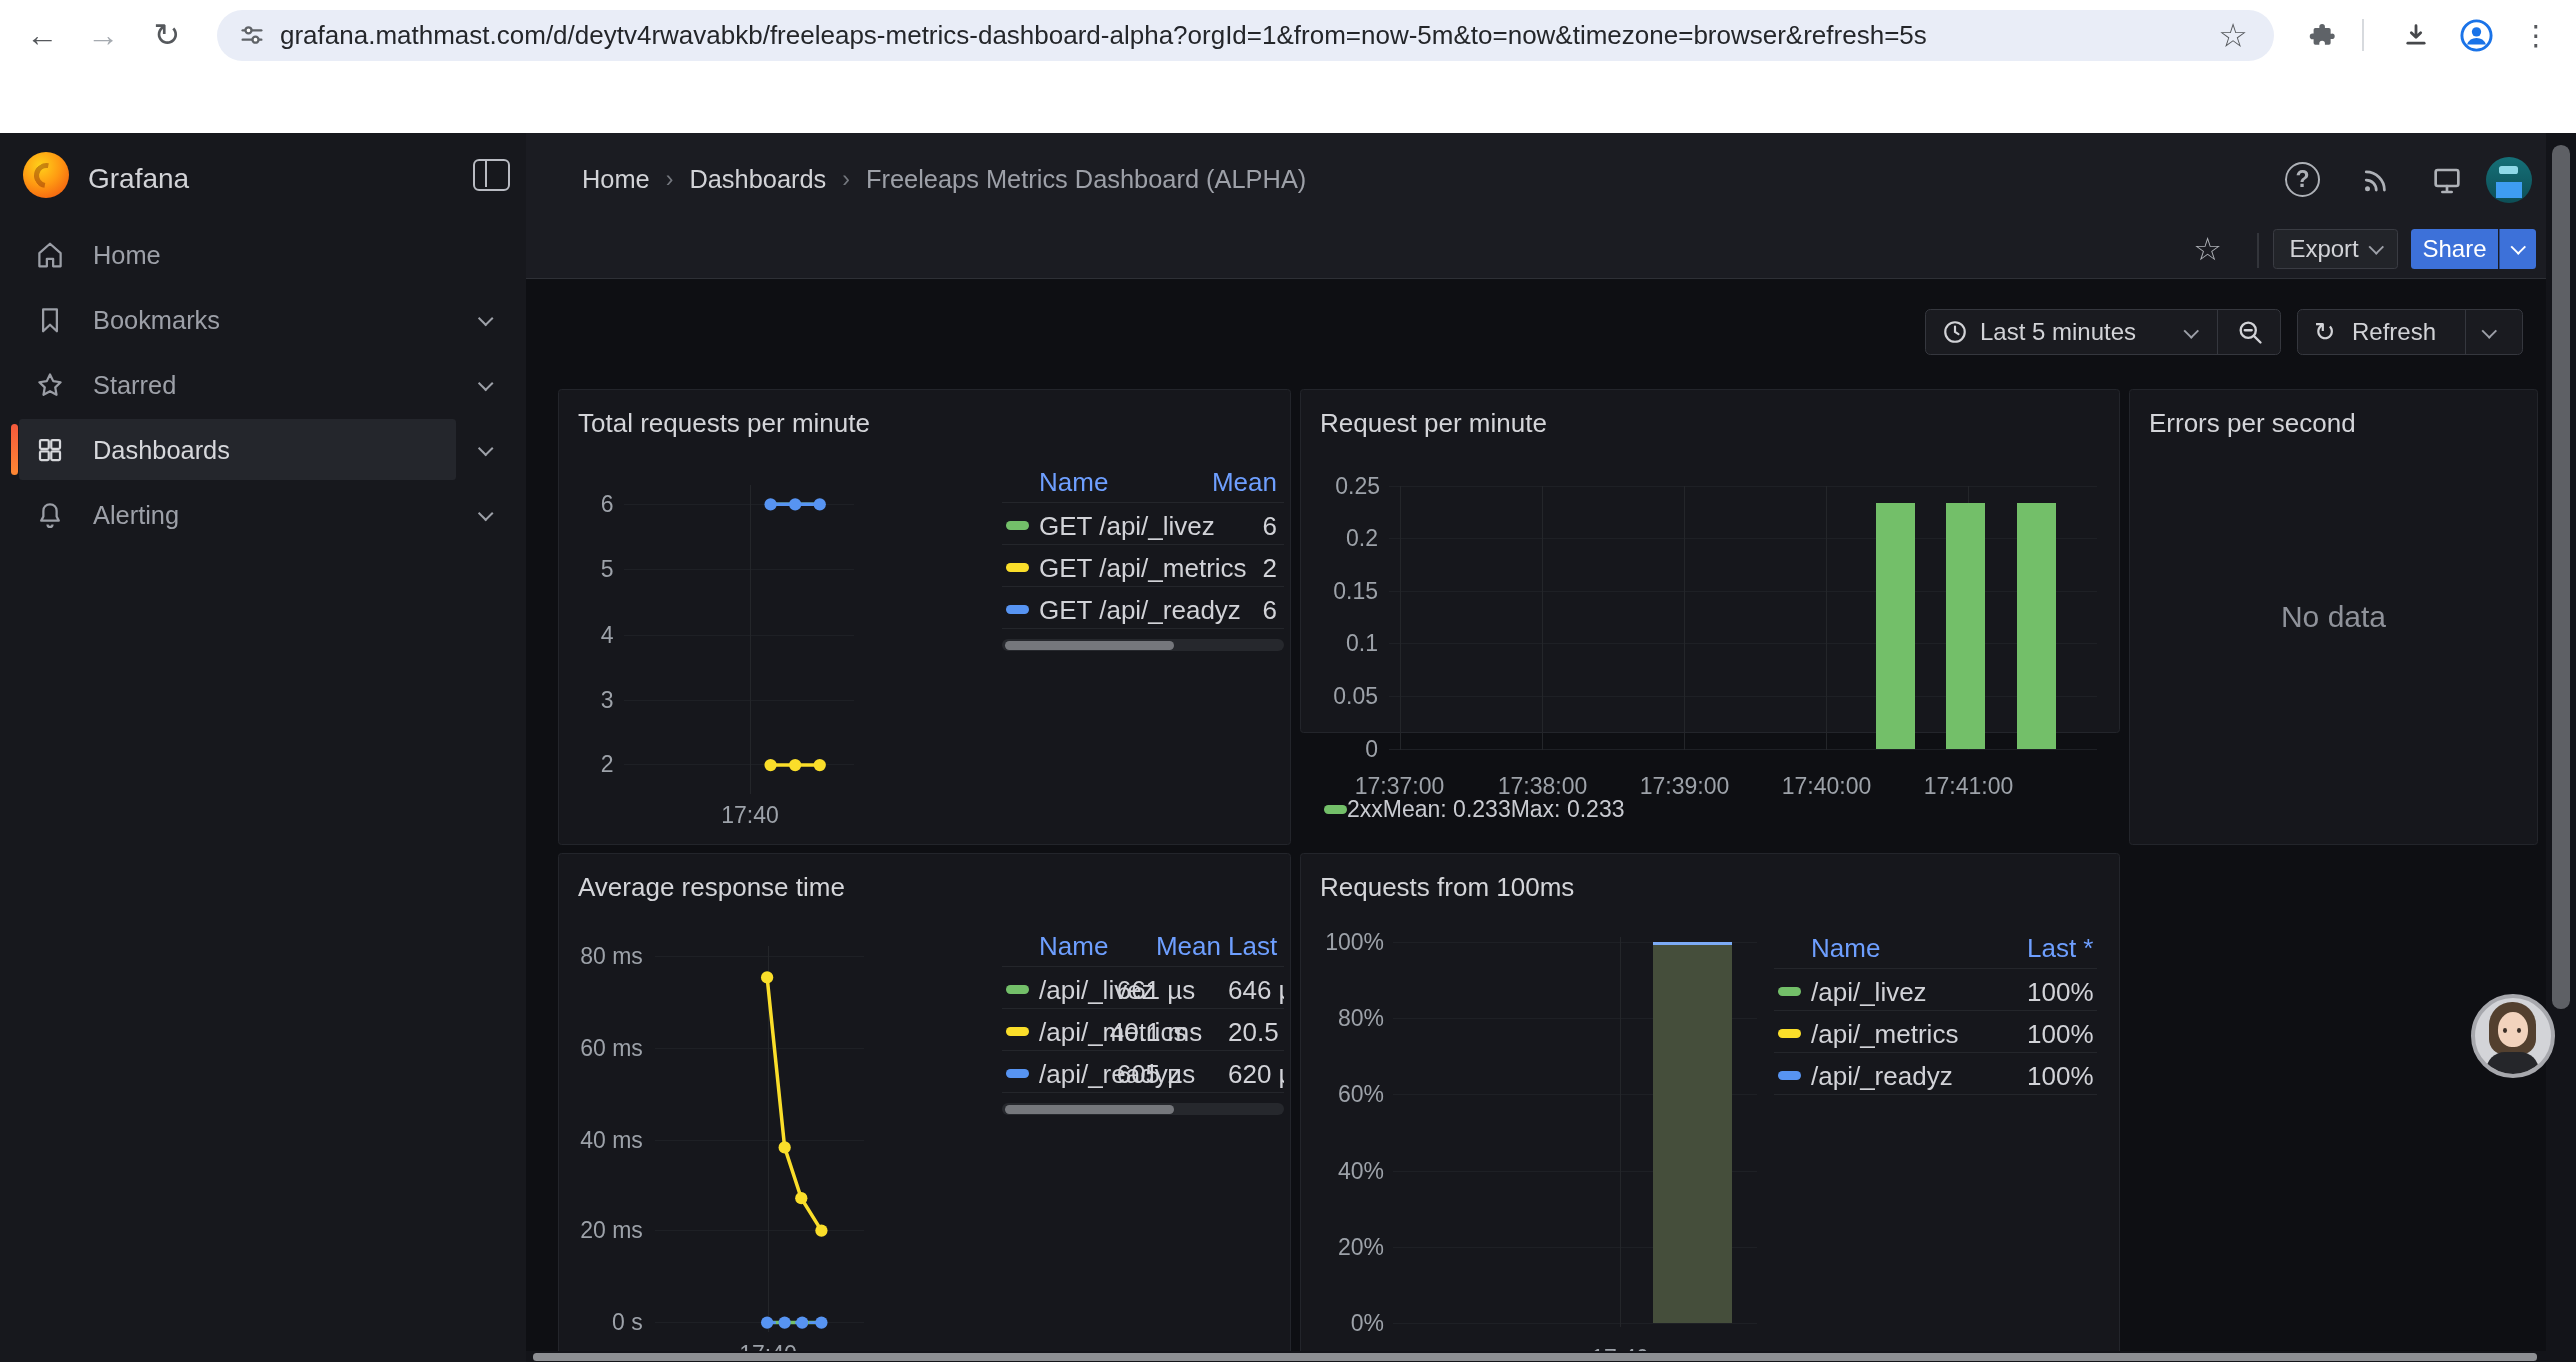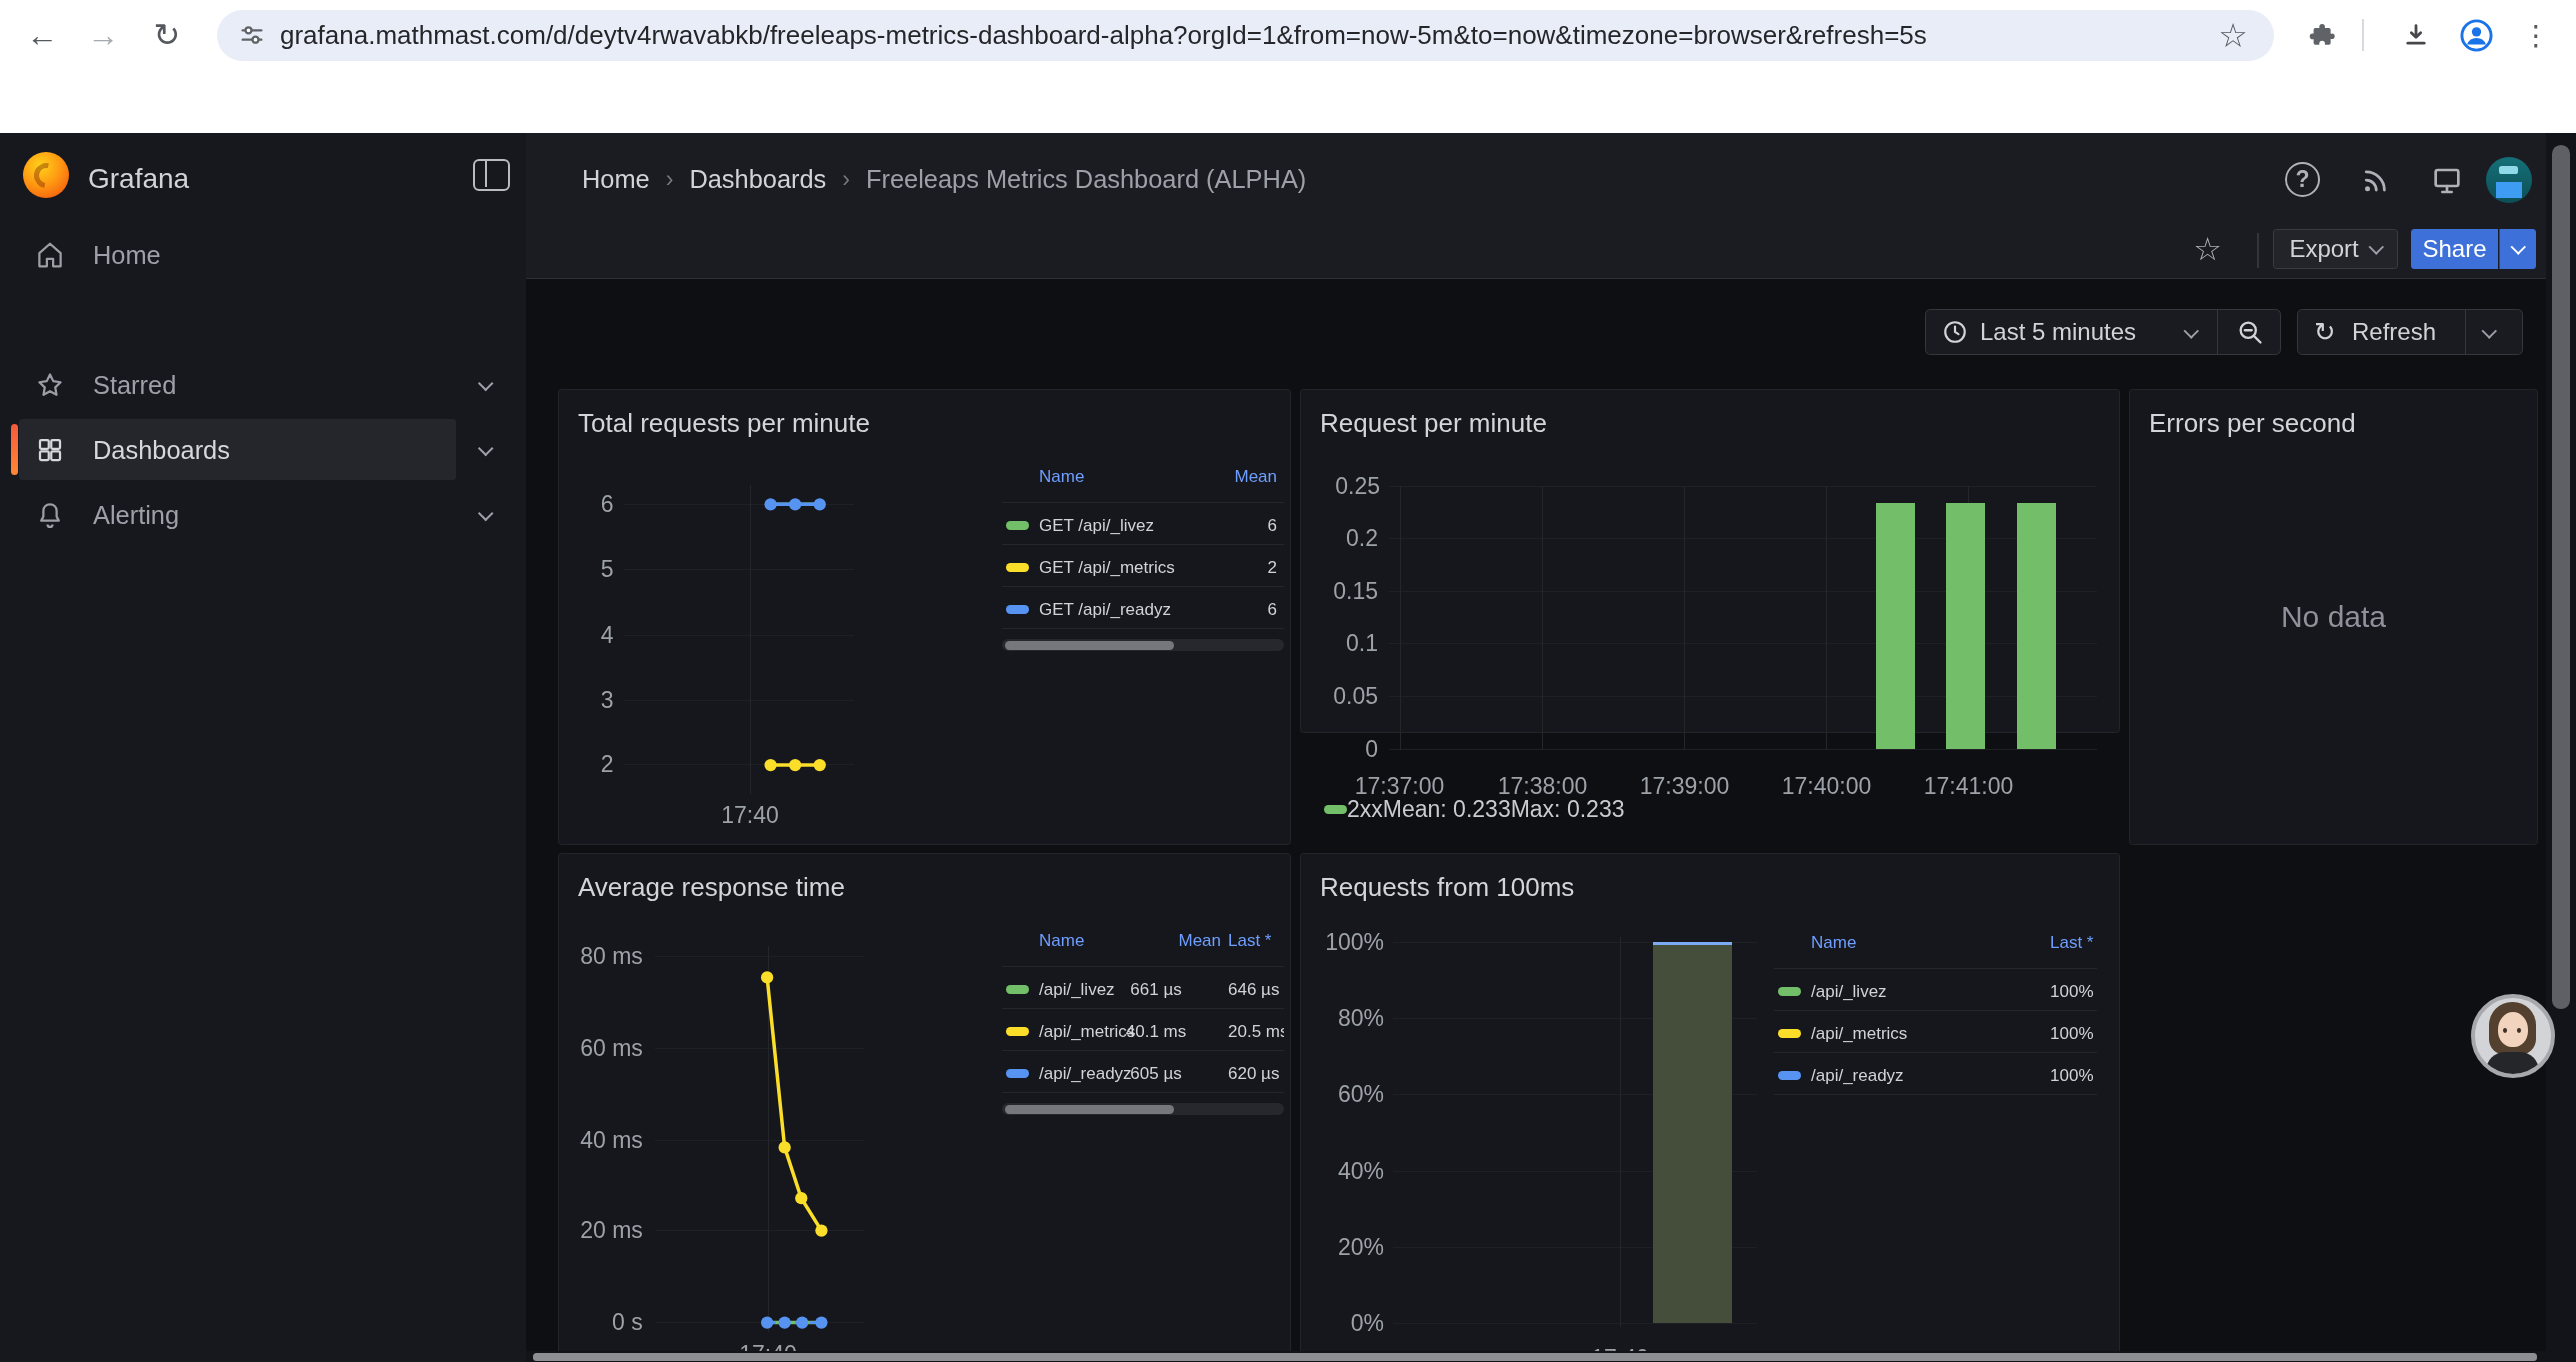--- a/index.html
+++ b/index.html
@@ -78,21 +78,21 @@
   #p4 { left:32px; top:574px; width:733px; height:517px; }
   #p5 { left:774px; top:574px; width:820px; height:517px; }
   .p-title { position:absolute; left:19px; top:17.5px; font-size:26px; font-weight:500; color:#d4d5d9; }
   .ytick { position:absolute; font-size:23px; color:#9da2a9; text-align:right; transform:translateY(-50%); }
   .xtick { position:absolute; font-size:23px; color:#9da2a9; text-align:center; }
   .hgrid { position:absolute; height:0.9px; background:#1e2025; }
   .vgrid { position:absolute; width:0.9px; background:#24262a; }
   .bar { position:absolute; background:#73bf69; }
   .nodata { position:absolute; inset:0; display:flex; align-items:center; justify-content:center; font-size:30px; color:#8f929a; }
   
-  .legend { position:absolute; font-size:17px; }
+  .legend { position:absolute; font-size:26px; }
   .lg-head-name { position:absolute; left:37px; top:0; color:#6e9fff; font-weight:500; }
   .lg-head-val { position:absolute; right:7px; top:0; color:#6e9fff; font-weight:500; }
   .lg-sep { position:absolute; left:0; right:0; height:0.9px; background:#24262b; }
   .lg-row { position:absolute; left:0; right:0; height:39px; }
   .lg-swatch { position:absolute; left:3.5px; top:15px; width:23px; height:8.8px; border-radius:4.4px; }
   .lg-name { position:absolute; left:37px; top:50%; transform:translateY(-50%); color:#d2d3d8; white-space:nowrap; }
   .lg-val { position:absolute; right:7px; top:50%; transform:translateY(-50%); color:#d2d3d8; }
   .lg-mean { position:absolute; left:88px; width:132px; top:50%; transform:translateY(-50%); text-align:center; color:#d2d3d8; }
   .lg-last { position:absolute; left:226px; width:56px; top:50%; transform:translateY(-50%); color:#d2d3d8; overflow:hidden; white-space:nowrap; }
   .lg-scroll { position:absolute; left:0; right:0; height:12.3px; background:#26282d; border-radius:6.1px; }
@@ -197,20 +197,29 @@
       <div id="brand-name">Grafana</div>
       <div id="sb-toggle"></div>
 
       <div class="nav-row" style="top:89px">
         <span class="nav-ico">
             <svg width="30" height="30" viewBox="0 0 24 24" fill="none" stroke="currentColor" stroke-width="1.8" stroke-linejoin="round">
               <path d="M3.5 10.5 12 3l8.5 7.5V21h-6v-6h-5v6h-6z"></path>
             </svg>
           </span>
         <span class="nav-label">Home</span>
+      </div>
+      <div class="nav-row" style="top:154px">
+        <span class="nav-ico">
+            <svg width="30" height="30" viewBox="0 0 24 24" fill="none" stroke="currentColor" stroke-width="1.8" stroke-linejoin="round">
+              <path d="M6.5 3.5h11V21L12 15.8 6.5 21z"></path>
+            </svg>
+          </span>
+        <span class="nav-label">Bookmarks</span>
+        <span class="nav-chev"></span>
       </div>
       <div class="nav-row" style="top:219px">
         <span class="nav-ico">
             <svg width="30" height="30" viewBox="0 0 24 24" fill="none" stroke="currentColor" stroke-width="1.8" stroke-linejoin="round">
               <path d="M12 3.6l2.6 5.3 5.9.9-4.3 4.1 1 5.9-5.2-2.8-5.2 2.8 1-5.9L3.5 9.8l5.9-.9z"></path>
             </svg>
           </span>
         <span class="nav-label">Starred</span>
         <span class="nav-chev"></span>
       </div>

